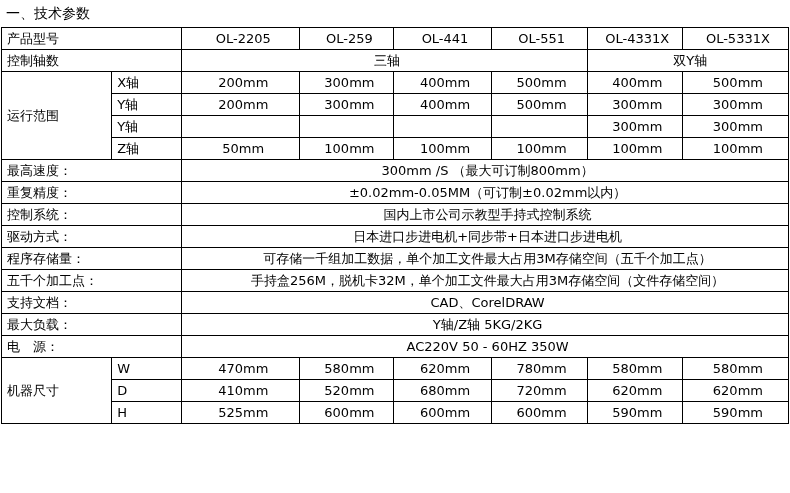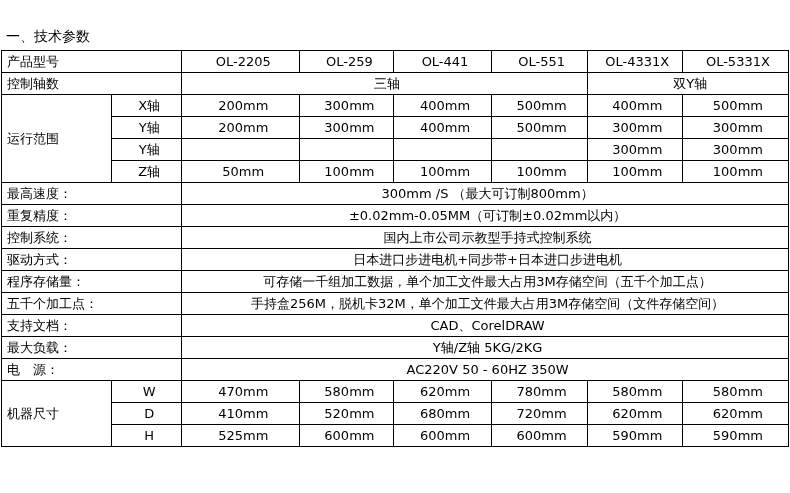--- a/index.html
+++ b/index.html
@@ -13,21 +13,20 @@
     font-family: "DejaVu Sans", "Liberation Sans", sans-serif;
     color: #000000;
     font-size: 13px;
     overflow: hidden;
   }
   .page {
     width: 790px;
     height: 417px;
     position: relative;
     box-sizing: border-box;
-    margin-top: 23px;
   }
   .doc-title {
     font-size: 14px;
     line-height: 18px;
     padding: 4px 0 5px 6px;
     color: #000;
     white-space: nowrap;
   }
   table.spec {
     border-collapse: collapse;
@@ -44,21 +43,21 @@
     vertical-align: middle;
     white-space: nowrap;
     overflow: hidden;
     height: 22px;
     box-sizing: border-box;
   }
   td.label {
     text-align: left;
   }
   td.sublabel {
-    text-align: center;
+    text-align: left;
   }
   td.value {
     text-align: center;
   }
   
   col.c-label { width: 110px; }
   col.c-sub   { width: 70px; }
   col.c-v1    { width: 118px; }
   col.c-v2    { width: 94px; }
   col.c-v3    { width: 97px; }

